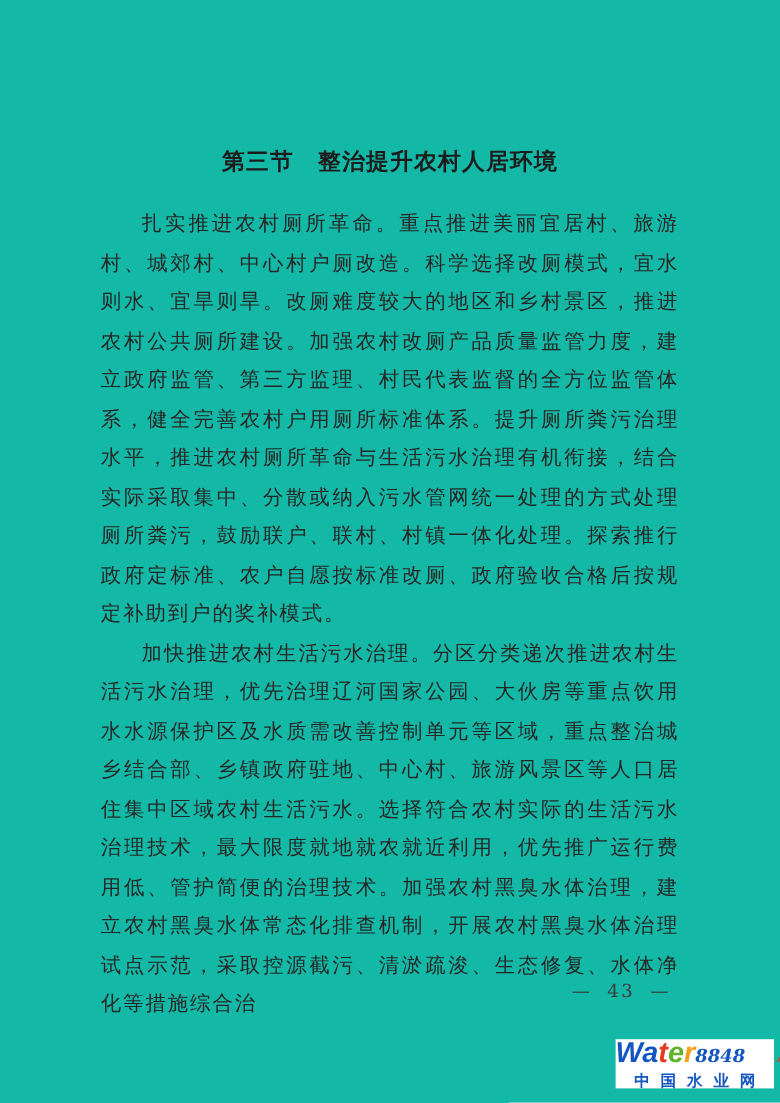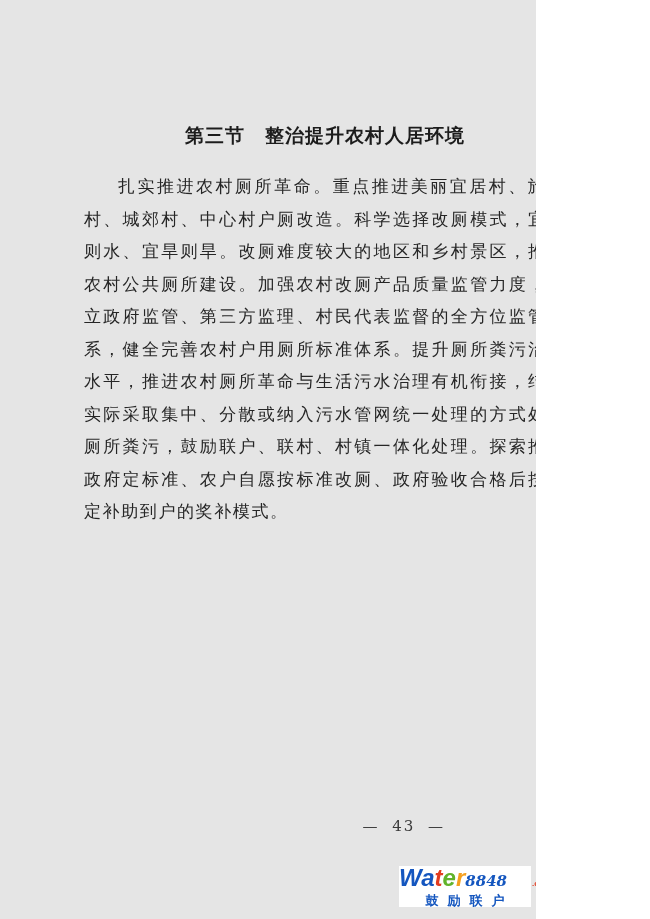--- a/index.html
+++ b/index.html
@@ -2,23 +2,23 @@
 <html><head>
 <meta charset="utf-8">
 <style>
   html, body {
     margin: 0;
     padding: 0;
     background: #ffffff;
   }
   .page {
     position: relative;
-    width: 536px;
+    width: 650px;
     height: 919px;
-    background: #e5e5e5;
+    background: #14b8a6;
     overflow: hidden;
     font-family: "DejaVu Serif", serif;
   }
   .content {
     position: absolute;
     left: 84px;
     top: 126px;
     width: 482px;
   }
   .heading {
@@ -93,24 +93,25 @@
 </head>
 <body>
 
 <div class="page">
 
   <div class="content">
     <h1 class="heading">第三节　整治提升农村人居环境</h1>
 
     <p class="body-para">扎实推进农村厕所革命。重点推进美丽宜居村、旅游村、城郊村、中心村户厕改造。科学选择改厕模式，宜水则水、宜旱则旱。改厕难度较大的地区和乡村景区，推进农村公共厕所建设。加强农村改厕产品质量监管力度，建立政府监管、第三方监理、村民代表监督的全方位监管体系，健全完善农村户用厕所标准体系。提升厕所粪污治理水平，推进农村厕所革命与生活污水治理有机衔接，结合实际采取集中、分散或纳入污水管网统一处理的方式处理厕所粪污，鼓励联户、联村、村镇一体化处理。探索推行政府定标准、农户自愿按标准改厕、政府验收合格后按规定补助到户的奖补模式。</p>
 
+    <p class="body-para">加快推进农村生活污水治理。分区分类递次推进农村生活污水治理，优先治理辽河国家公园、大伙房等重点饮用水水源保护区及水质需改善控制单元等区域，重点整治城乡结合部、乡镇政府驻地、中心村、旅游风景区等人口居住集中区域农村生活污水。选择符合农村实际的生活污水治理技术，最大限度就地就农就近利用，优先推广运行费用低、管护简便的治理技术。加强农村黑臭水体治理，建立农村黑臭水体常态化排查机制，开展农村黑臭水体治理试点示范，采取控源截污、清淤疏浚、生态修复、水体净化等措施综合治</p>
   </div>
 
   <div class="page-number">— 43 —</div>
 
   <div class="watermark">
     <div class="brand-line">
       <span class="brand-word"><span style="color: rgb(20, 86, 191);">Wa</span><span style="color: rgb(226, 60, 32);">t</span><span style="color: rgb(97, 179, 43);">e</span><span style="color: rgb(245, 159, 29);">r</span></span><span class="brand-num" style="color: rgb(20, 86, 191);">8848</span><span class="brand-com" style="color: rgb(226, 60, 32); padding-left: 25px;">.com</span>
     </div>
-    <div class="brand-subtitle" style="color: rgb(20, 86, 191);">鼓励联户</div>
+    <div class="brand-subtitle" style="color: rgb(20, 86, 191);">中国水业网</div>
   </div>
 
 </div>
 
 </body></html>

